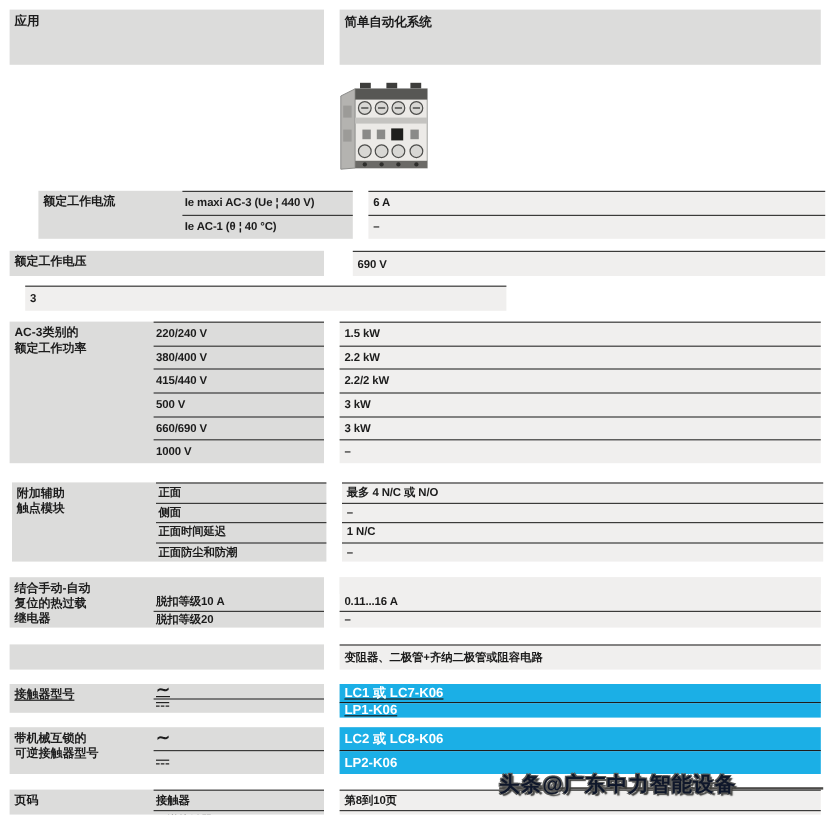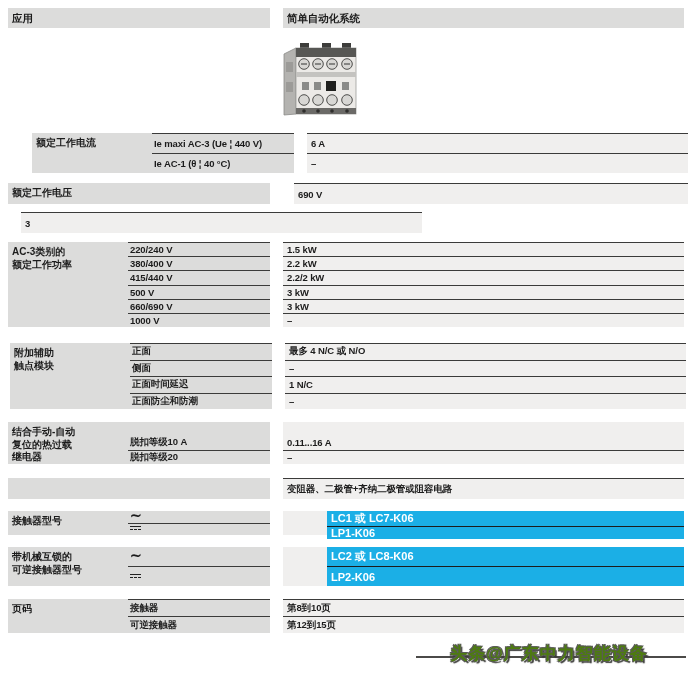--- a/index.html
+++ b/index.html
@@ -13,43 +13,43 @@
   .mid{width:142px;display:flex;flex-direction:column;box-sizing:border-box;font-size:9.5px;font-weight:bold;letter-spacing:-0.1px;}
   .mid.rule-top{border-top:1.5px solid #3b3b3a;}
   .mrow{flex:1;display:flex;align-items:center;padding-left:2px;border-bottom:1.5px solid #3b3b3a;box-sizing:border-box;}
   .mrow:last-child{border-bottom:none;}
   .mrow.spacer{border-bottom:none;flex:none;}
   .rblock{width:401px;margin-left:13px;background:#f0efee;display:flex;flex-direction:column;box-sizing:border-box;font-size:9.5px;font-weight:bold;letter-spacing:-0.1px;}
   .rblock.rule-top{border-top:1.5px solid #3b3b3a;}
   .vrow{flex:1;display:flex;align-items:center;padding-left:4px;border-bottom:1.5px solid #3b3b3a;box-sizing:border-box;}
   .vrow:last-child{border-bottom:none;}
   .vrow.spacer{border-bottom:none;flex:none;background:#f0efee;}
-  .vrow.blue{background:#1bafe6;color:#ffffff;font-size:11px;letter-spacing:0;border-bottom:1.5px solid #1d1d1c;margin-left:44px;}
+  .vrow.blue{background:#1bafe6;color:#ffffff;font-size:11px;letter-spacing:0;border-bottom:1.5px solid #1d1d1c;}
   .vrow.blue:last-child{border-bottom:none;}
   .hdr .lblock,.hdr .rblock{background:#dcdcdb;}
   .hdr .lbl{width:100%;font-size:10.5px;}
   .hdr-val{padding:4px 0 0 4px;font-size:10.5px;font-weight:bold;}
   .img-row{margin:14px 0 0 283px;height:78px;}
   .ac-sym{font-size:14px;font-weight:bold;line-height:8px;margin-top:-3px;}
   .dc-sym{width:11px;height:7px;border-top:1.6px solid #222;position:relative;display:inline-block;margin-top:2px;}
   .dc-sym::after{content:"";position:absolute;left:0;top:2px;width:100%;height:0;border-top:1.6px dashed #222;}
   .watermark{position:absolute;top:642px;right:2px;width:270px;height:28px;}
   .wm-line{position:absolute;top:14px;left:0;right:0;height:2px;background:#4b4a48;}
   .wm-text{
-    position:relative;display:block;text-align:center;padding-right:4px;
-    font-size:17px;font-weight:bold;color:#4d7c0f;letter-spacing:1px;
+    position:relative;display:block;text-align:left;padding-right:4px;
+    font-size:17px;font-weight:bold;color:#0f172a;letter-spacing:1px;
     text-shadow:-1px -1px 0 #5a5a58, 1px -1px 0 #5a5a58, -1px 1px 0 #5a5a58, 2px 2px 1px #3a3a38;
   }
 </style>
 </head>
 <body>
 
 <div class="page">
 
-  <div class="group hdr" style="margin-top:8px;height:20px;">
+  <div class="group hdr" style="margin-top:8px;height:46px;">
     <div class="lblock">
       <div class="lbl">应用</div>
     </div>
     <div class="rblock">
       <div class="hdr-val">简单自动化系统</div>
     </div>
   </div>
 
   <div class="img-row">
     <svg width="74" height="78" viewBox="0 0 74 78">
@@ -117,21 +117,21 @@
       <div class="vrow">690 V</div>
     </div>
   </div>
 
   <div class="group" style="margin-top:8px;height:21px;">
     <div class="rblock rule-top">
       <div class="vrow">3</div>
     </div>
   </div>
 
-  <div class="group" style="margin-top:9px;height:85px;">
+  <div class="group" style="margin-top:9px;height:118px;">
     <div class="lblock">
       <div class="lbl">
         <div>AC-3类别的</div>
         <div>额定工作功率</div>
       </div>
       <div class="mid rule-top">
         <div class="mrow">220/240 V</div>
         <div class="mrow">380/400 V</div>
         <div class="mrow">415/440 V</div>
         <div class="mrow">500 V</div>
@@ -192,21 +192,21 @@
 
   <div class="group" style="margin-top:14px;height:21px;">
     <div class="lblock">
       <div class="mid"></div>
     </div>
     <div class="rblock rule-top">
       <div class="vrow">变阻器、二极管+齐纳二极管或阻容电路</div>
     </div>
   </div>
 
-  <div class="group" style="margin-top:12px;height:24px;">
+  <div class="group" style="margin-top:12px;height:24px;text-decoration:underline;">
     <div class="lblock">
       <div class="lbl">接触器型号</div>
       <div class="mid">
         <div class="mrow">
             <span class="ac-sym">∼</span>
           </div>
         <div class="mrow">
             <span class="dc-sym"></span>
           </div>
       </div>

